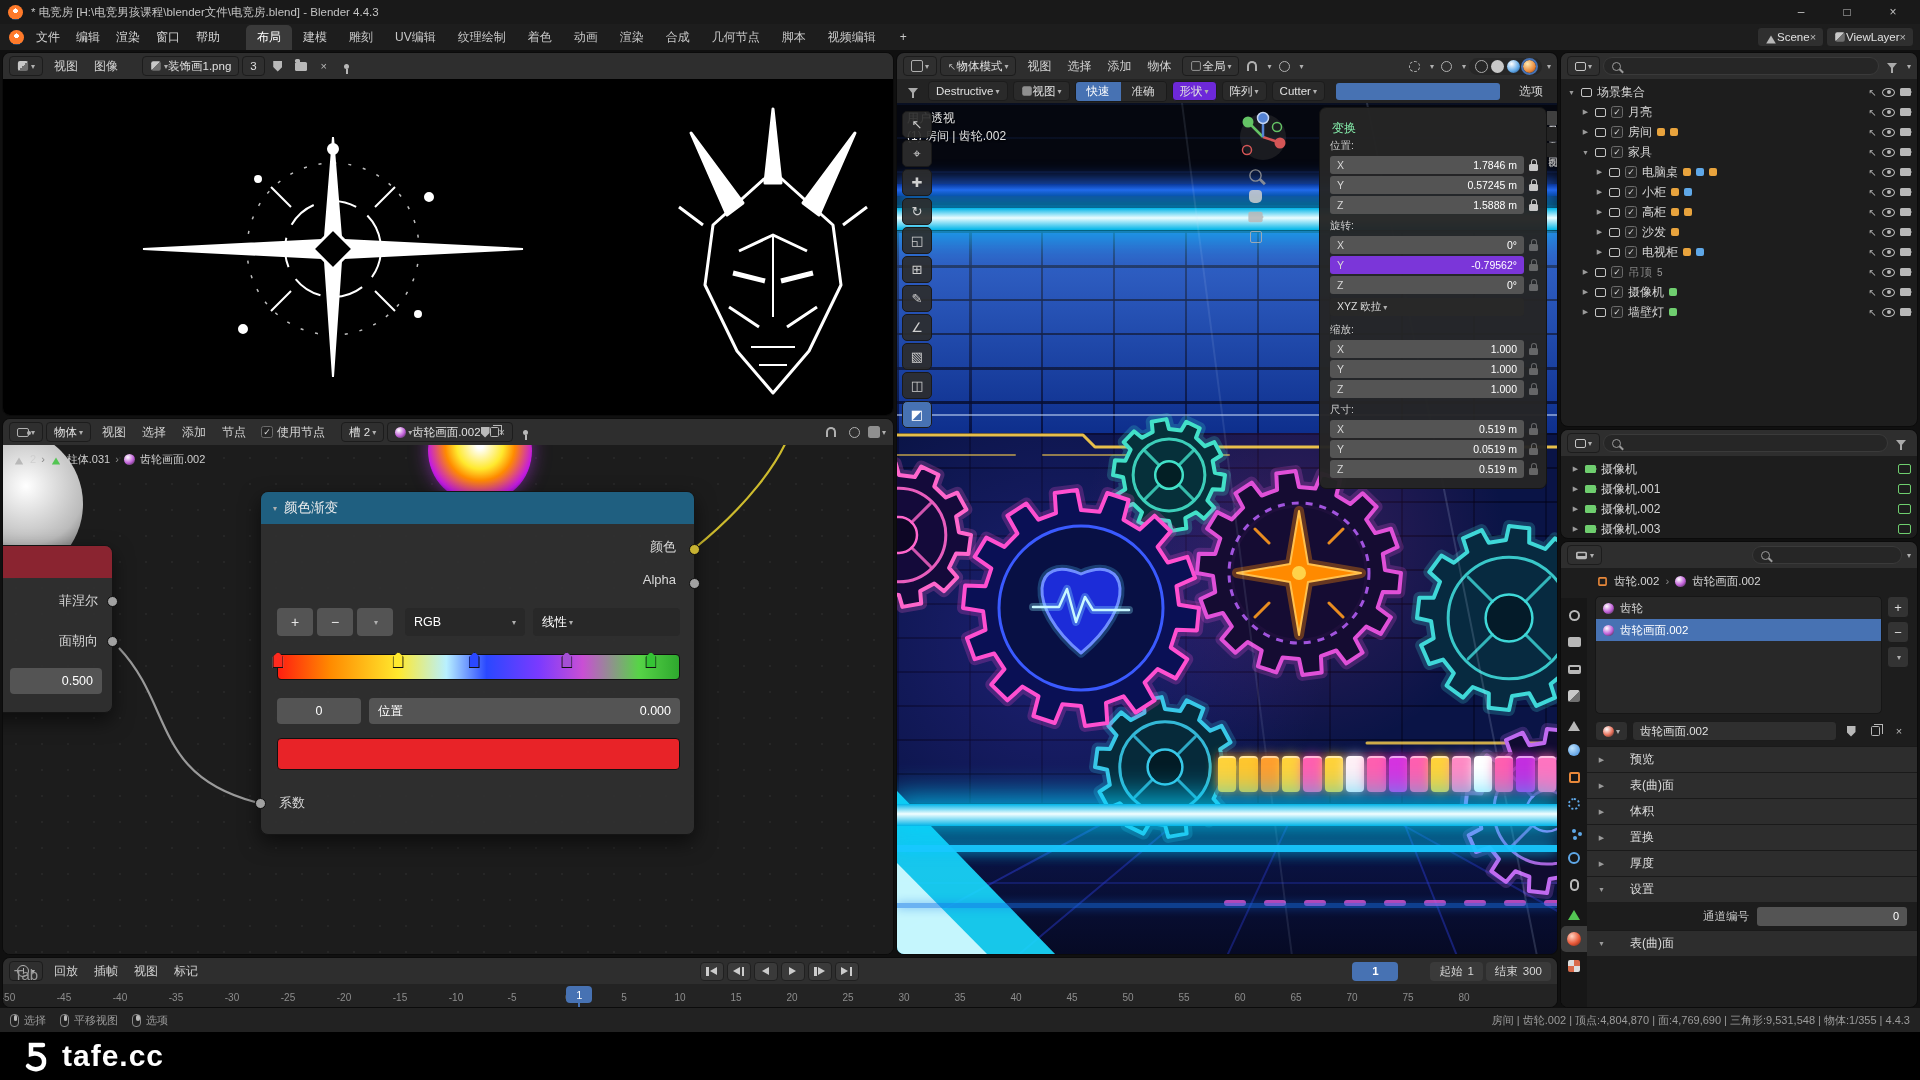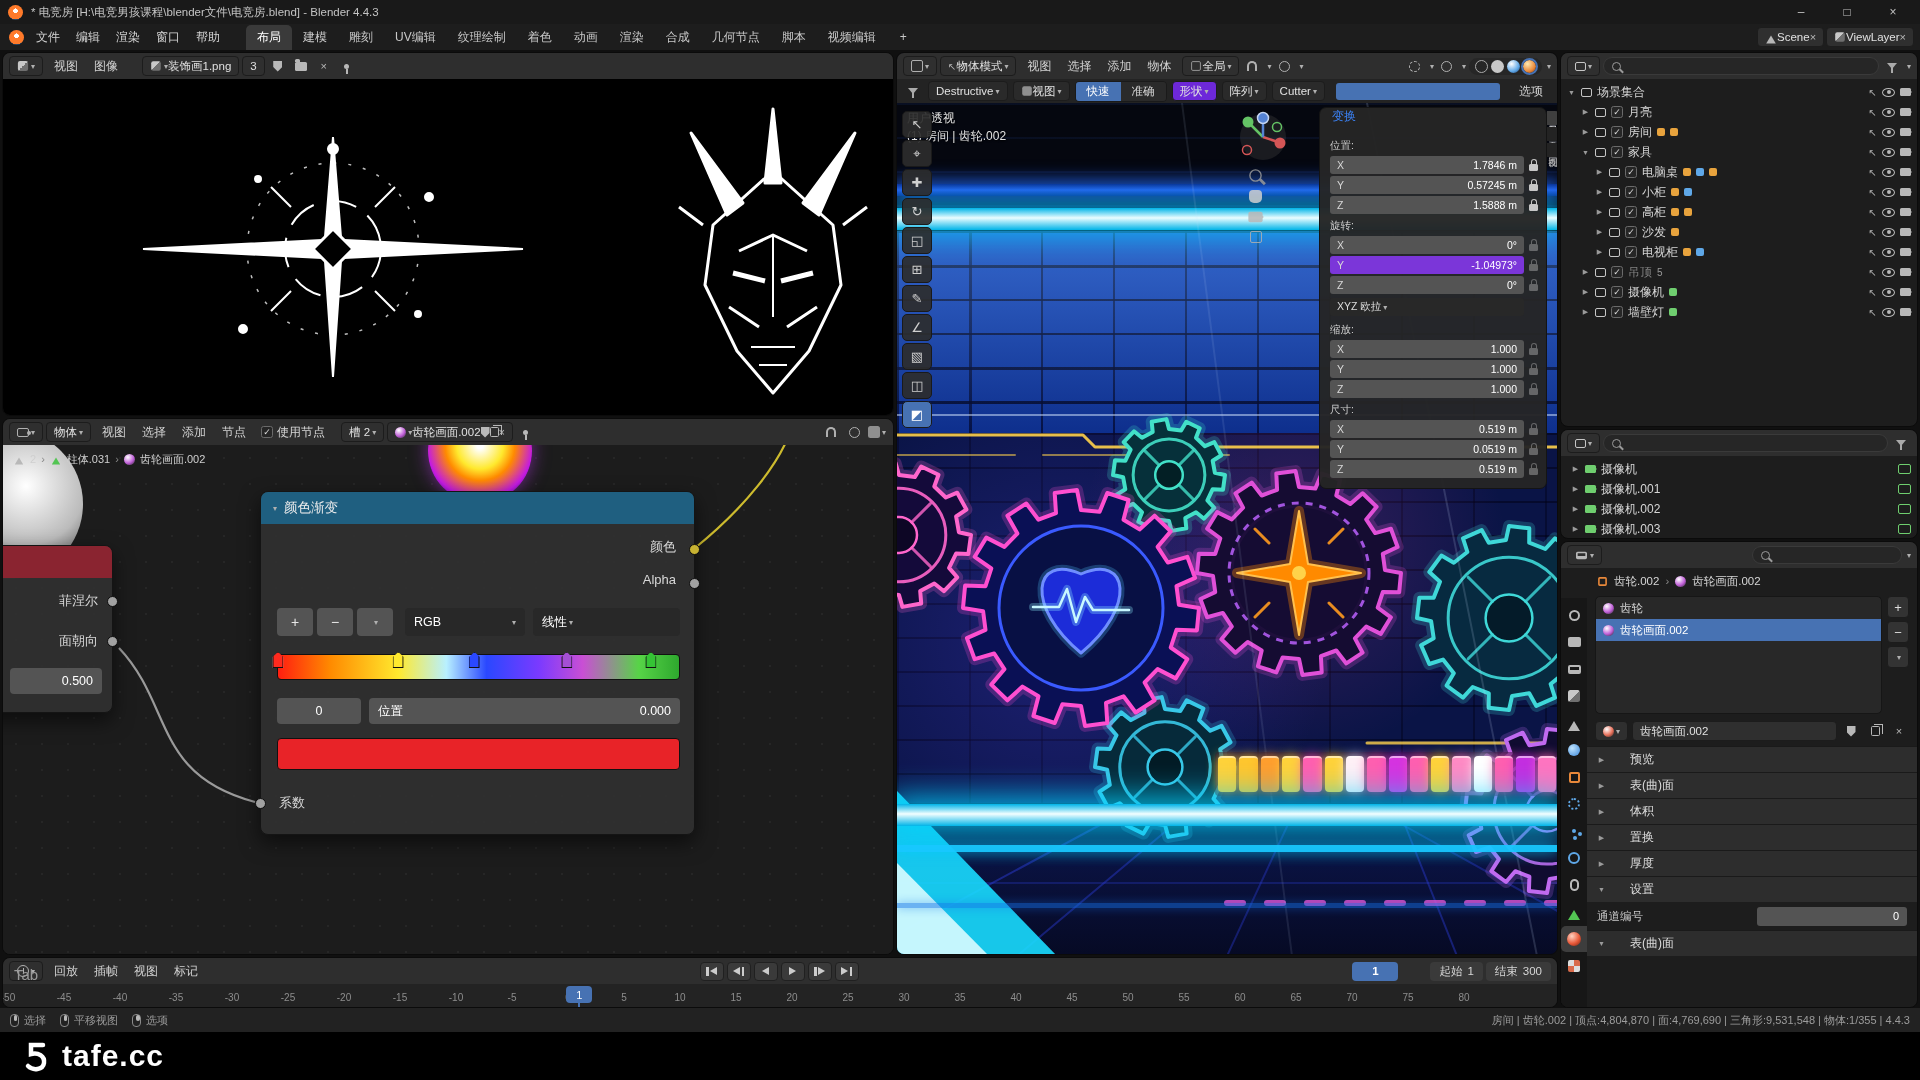--- a/index.html
+++ b/index.html
@@ -95,21 +95,21 @@
 #vp-overlay-text{position:absolute;left:10px;top:56px;z-index:6;font-size:12px;color:#e2e2e2;text-shadow:0 1px 2px #000;line-height:18px}
 #toolbar{position:absolute;left:5px;top:58px;width:30px;display:flex;flex-direction:column;gap:2px;z-index:7}
 .tbtn{width:30px;height:27px;background:rgba(44,44,44,.92);border:1px solid #1a1a1a;border-radius:5px;display:flex;align-items:center;justify-content:center;color:#cfcfcf;font-size:13px}
 .tbtn.active{background:#4772b3;color:#fff}
 #gizmo{position:absolute;left:340px;top:58px;z-index:6;opacity:.95}
 #nav-icons{position:absolute;left:352px;top:118px;display:flex;flex-direction:column;gap:10px;z-index:6;align-items:center}
 .nv{opacity:.85}
 .nv-hand{width:13px;height:13px;background:#cfcfcf;border-radius:4px 4px 5px 5px}
 
 #npanel{position:absolute;left:422px;top:54px;width:228px;height:382px;background:rgba(37,37,37,.97);border:1px solid #141414;border-radius:7px;z-index:8}
-#np-title{position:absolute;left:12px;top:0;font-size:12px;color:#3b82f6}
+#np-title{position:absolute;left:12px;top:12px;font-size:12px;color:#86efac}
 #np-body{position:absolute;left:10px;right:8px;top:28px;bottom:6px;display:flex;flex-direction:column;gap:2px}
 .np-lbl{font-size:10.5px;color:#cfcfcf;margin:3px 0 1px}
 .np-row{display:flex;align-items:center;gap:5px}
 .pf{flex:1;height:18px;background:#545454;border-radius:3px;display:flex;align-items:center;padding:0 7px;font-size:10.5px;color:#fff}
 .pf .ax{color:#d8d8d8;width:13px}
 .pf .val{margin-left:auto}
 .pf.driven{background:#7b36d9}
 .np-dd{height:18px;background:#282828;border-radius:3px;display:flex;align-items:center;padding:0 7px;font-size:10.5px;color:#ddd;margin:2px 14px 2px 0}
 #ntabs{position:absolute;left:650px;top:58px;width:12px;display:flex;flex-direction:column;gap:2px;z-index:8}
 .ntab{writing-mode:vertical-rl;font-size:9.5px;padding:7px 0;background:#232323;color:#b8b8b8;border-radius:0 4px 4px 0;width:12px;text-align:center}
@@ -651,21 +651,21 @@
           <div class="np-row">
             <div class="pf">
               <span class="ax">X</span>
               <span class="val">0°</span>
             </div>
             <span class="i-lock open"></span>
           </div>
           <div class="np-row">
             <div class="pf driven">
               <span class="ax">Y</span>
-              <span class="val">-1.04973°</span>
+              <span class="val">-0.79562°</span>
             </div>
             <span class="i-lock open"></span>
           </div>
           <div class="np-row">
             <div class="pf">
               <span class="ax">Z</span>
               <span class="val">0°</span>
             </div>
             <span class="i-lock open"></span>
           </div>
@@ -1049,21 +1049,21 @@
           </div>
           <div class="pr-panel">
             <span class="oarrow">▶</span>
             <span>厚度</span>
           </div>
           <div class="pr-panel">
             <span class="oarrow">▼</span>
             <span>设置</span>
           </div>
           <div class="pr-row">
-            <span style="flex: 1 1 0%; color: rgb(200, 200, 200); font-size: 11.5px;">通道编号</span>
+            <span style="flex: 1 1 0%; text-align: right; color: rgb(200, 200, 200); font-size: 11.5px;">通道编号</span>
             <span style="width: 150px; height: 19px; background: rgb(84, 84, 84); border-radius: 3px; display: flex; align-items: center; justify-content: flex-end; padding: 0px 8px; color: rgb(255, 255, 255); font-size: 11px;">0</span>
           </div>
           <div class="pr-panel">
             <span class="oarrow">▼</span>
             <span>表(曲)面</span>
           </div>
         </div>
     </div>
   </div>
 

